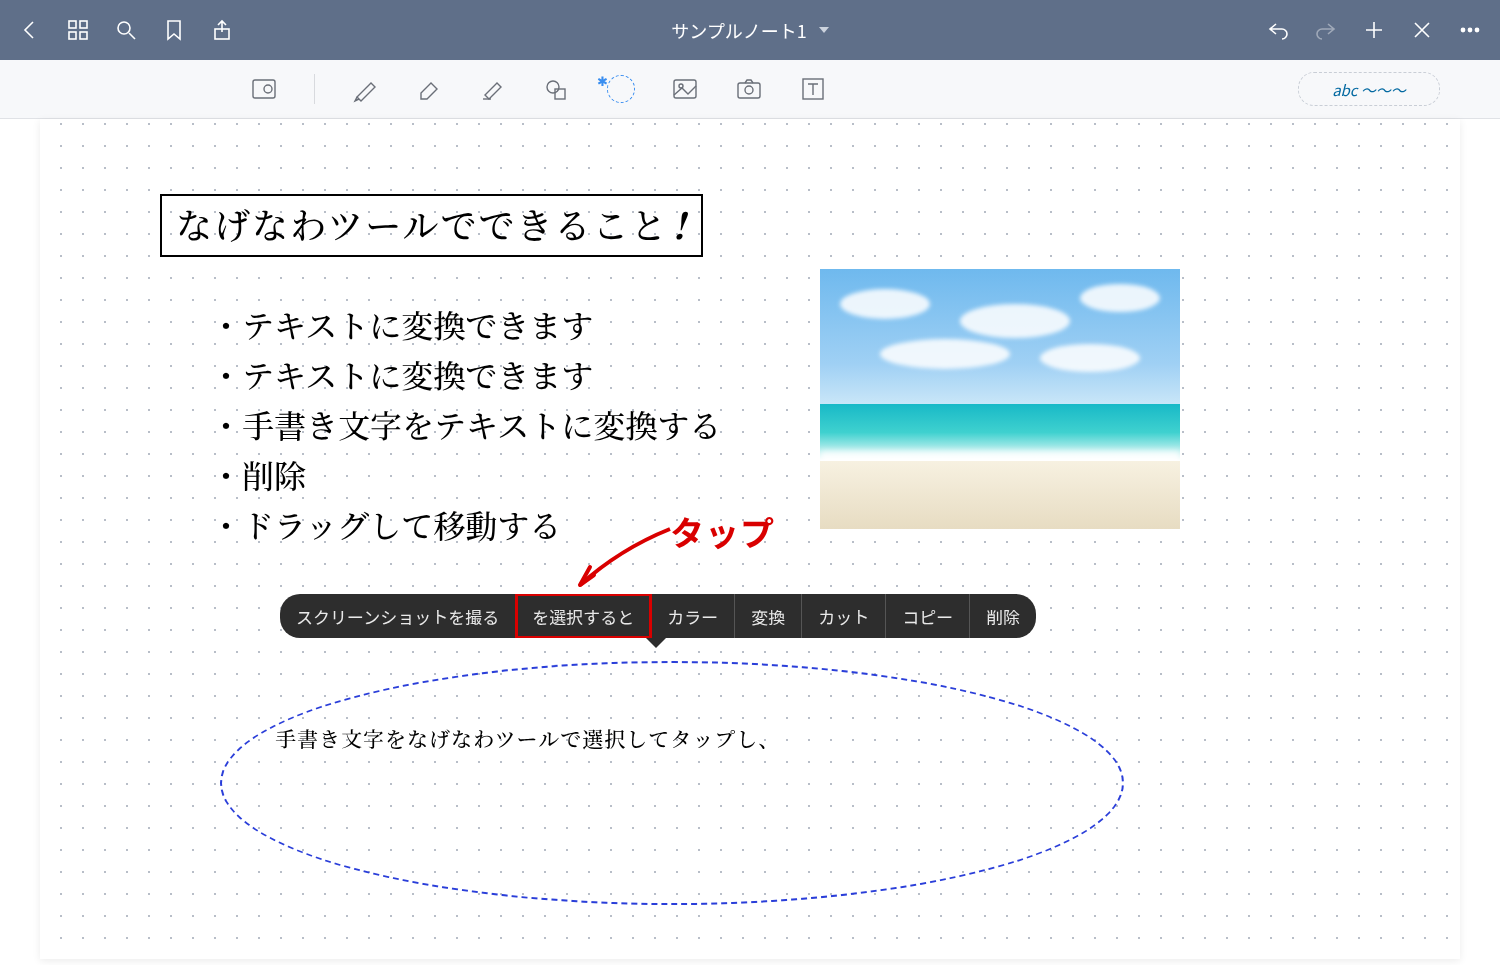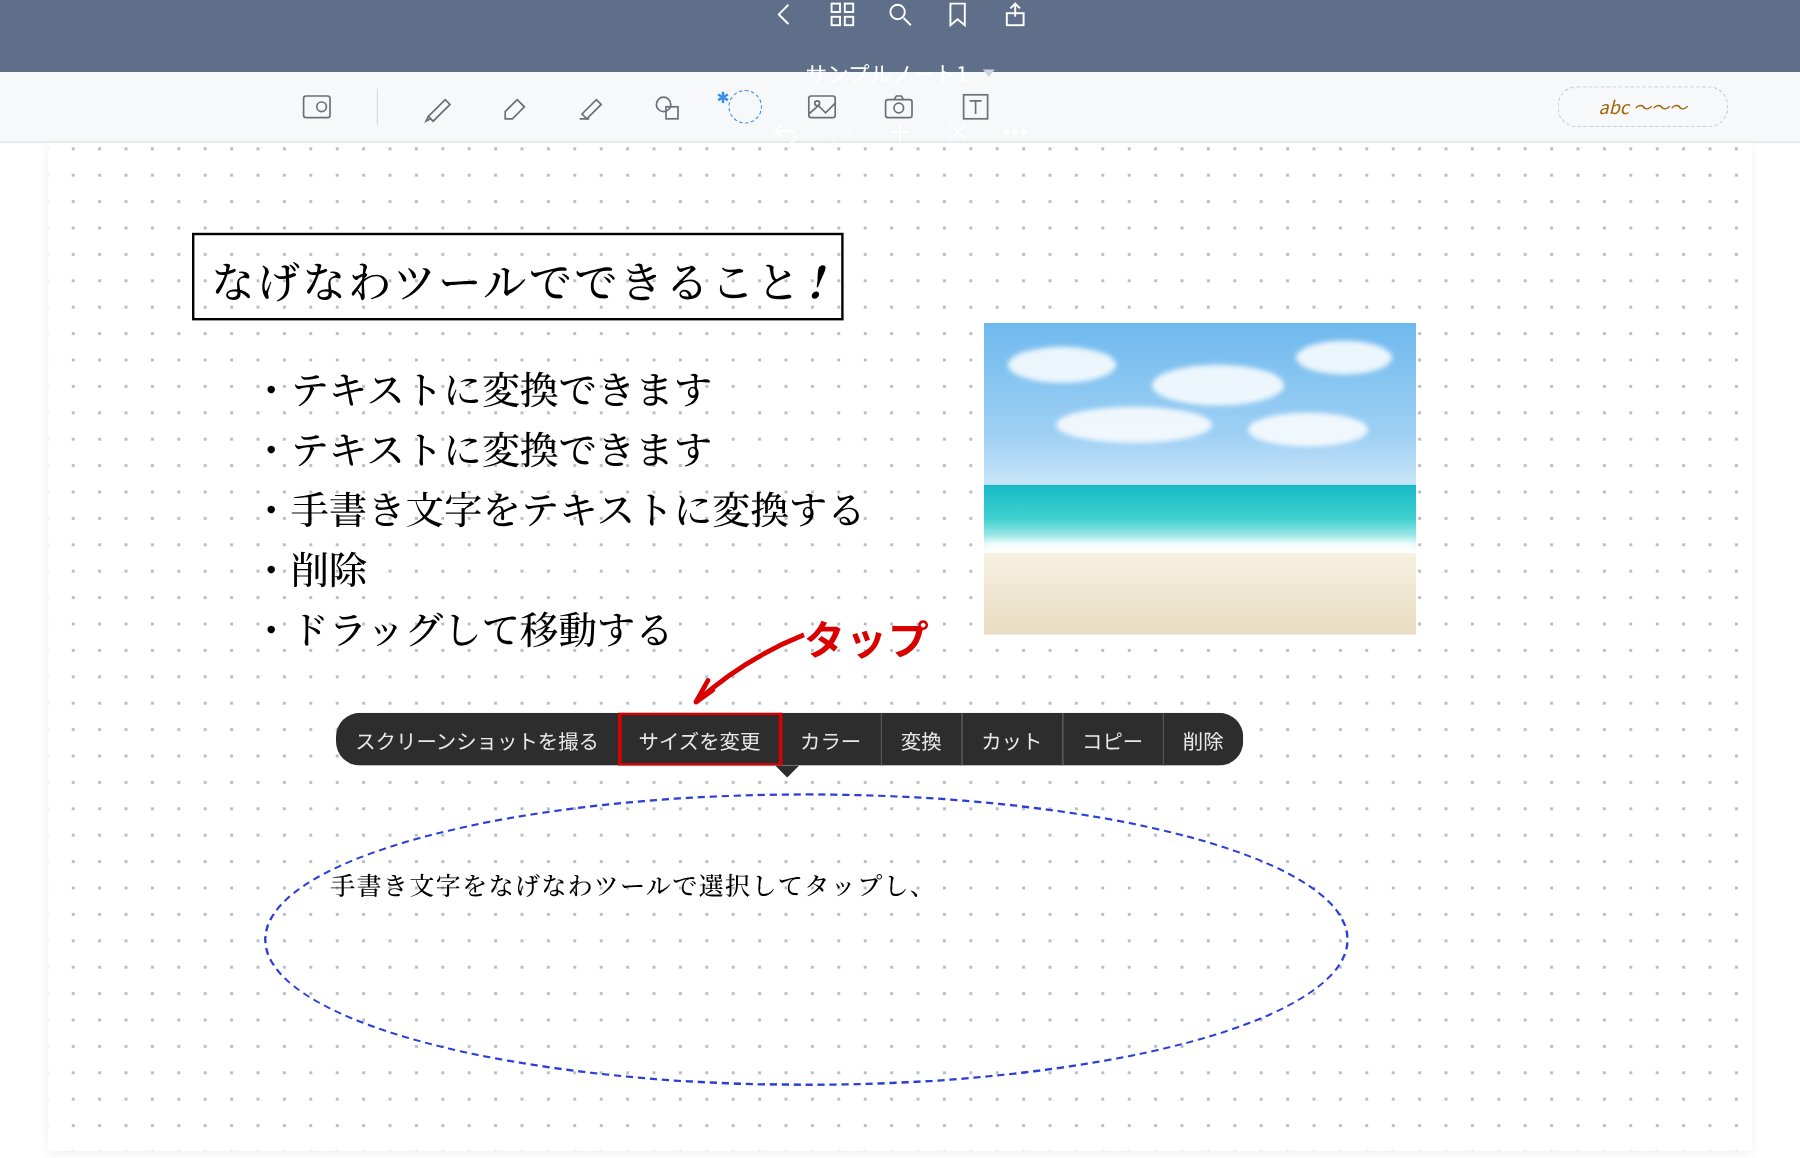--- a/index.html
+++ b/index.html
@@ -1,38 +1,38 @@
 <!DOCTYPE html>
 <html><head>
 <meta charset="utf-8">
 <style>
   html,body{margin:0;padding:0;width:1500px;height:965px;font-family:"Hiragino Sans","Noto Sans JP",sans-serif;background:#fff;}
   
-  .navbar{height:60px;background:#5f6f89;display:flex;align-items:center;color:#fff;padding:0 18px;gap:24px;flex-direction:column;}
+  .navbar{height:60px;background:#5f6f89;display:flex;align-items:center;color:#fff;padding:0 18px;gap:24px;}
   .navbar .left,.navbar .right{display:flex;align-items:center;gap:24px;}
   .navbar .center{flex:1;display:flex;align-items:center;justify-content:center;gap:8px;font-size:18px;}
   .navbar svg{stroke:#fff;fill:none;stroke-width:1.6;}
   .nav-icon{width:24px;height:24px;display:inline-flex;align-items:center;justify-content:center;}
   .chev{width:0;height:0;border-left:5px solid transparent;border-right:5px solid transparent;border-top:6px solid #ccd3de;margin-left:4px;}
   
   .toolstrip{height:58px;background:#f7f8fa;border-bottom:1px solid #e0e2e6;display:flex;align-items:center;}
   .toolstrip-inner{display:flex;align-items:center;gap:36px;margin-left:250px;}
   .tool-icon{width:28px;height:28px;display:inline-flex;align-items:center;justify-content:center;}
   .tool-icon svg{stroke:#6a6f78;fill:none;stroke-width:1.4;}
   .divider{width:1px;height:30px;background:#d8dade;}
   .lasso-wrap{position:relative;}
   .bt-star{position:absolute;left:-10px;top:-4px;color:#3a8ef0;font-size:13px;}
   .lasso-ellipse{width:32px;height:26px;border:1.8px dashed #3a8ef0;border-radius:50%;}
-  .abc-pill{margin-left:auto;margin-right:60px;width:140px;height:32px;border:1.6px dashed #c9ced6;border-radius:16px;display:flex;align-items:center;justify-content:center;color:#a16207;font-style:italic;font-size:15px;}
+  .abc-pill{margin-left:auto;margin-right:60px;width:140px;height:32px;border:1.6px dashed #c9ced6;border-radius:16px;display:flex;align-items:center;justify-content:center;color:#0369a1;font-style:italic;font-size:15px;}
   
   .canvas{position:relative;margin:0 40px;height:840px;background:#fff;
     background-image:radial-gradient(circle,#b8bec8 1.2px,transparent 1.2px);
     background-size:22px 22px;background-position:10px 16px;box-shadow:0 2px 8px rgba(0,0,0,.08);}
   .hand{font-family:"Yu Mincho","Noto Serif JP",serif;font-weight:500;color:#000;}
-  .title-box{position:absolute;left:120px;top:75px;border:2px solid #000;padding:12px 14px 6px 14px;font-size:36px;letter-spacing:2px;}
+  .title-box{position:absolute;left:120px;top:75px;border:2px solid #000;padding:2px 14px 6px 14px;font-size:36px;letter-spacing:2px;}
   .title-box .excl{font-style:italic;font-weight:bold;margin-left:4px;}
   .bullets{position:absolute;left:170px;top:180px;font-size:32px;line-height:50px;}
   .bullets .row{white-space:nowrap;}
   
   .beach{position:absolute;left:780px;top:150px;width:360px;height:260px;overflow:hidden;}
   .sky{position:absolute;inset:0;height:52%;background:linear-gradient(#6fb9ee,#9fd0f4 70%,#c9e6f8);}
   .cloud{position:absolute;background:#fff;border-radius:50%;filter:blur(2px);opacity:.85;}
   .sea{position:absolute;left:0;right:0;top:52%;height:22%;background:linear-gradient(#18b9c7,#3fd1cf 50%,#ffffff);}
   .sand{position:absolute;left:0;right:0;top:74%;bottom:0;background:linear-gradient(#f7f1e1,#e7dcc2);}
   .foam{position:absolute;left:0;right:0;top:70%;height:10%;background:rgba(255,255,255,.85);filter:blur(3px);}
@@ -209,21 +209,21 @@
   </div>
 
   <div class="tap-label">タップ</div>
   <svg class="tap-arrow" viewBox="0 0 140 80">
     <path d="M110 10 Q60 30 20 66" stroke="#d90000" stroke-width="4" fill="none"></path>
     <path d="M20 66 L34 56 M20 66 L30 48" stroke="#d90000" stroke-width="4" fill="none" stroke-linecap="round"></path>
   </svg>
 
   <div class="ctx">
     <div class="item">スクリーンショットを撮る</div>
-    <div class="item highlight">サイズを変更</div>
+    <div class="item highlight">を選択すると</div>
     <div class="item">カラー</div>
     <div class="item">変換</div>
     <div class="item">カット</div>
     <div class="item">コピー</div>
     <div class="item">削除</div>
   </div>
   <div class="ctx-tail"></div>
 
   <div class="sel-ellipse"></div>
   <div class="sel-text hand">

